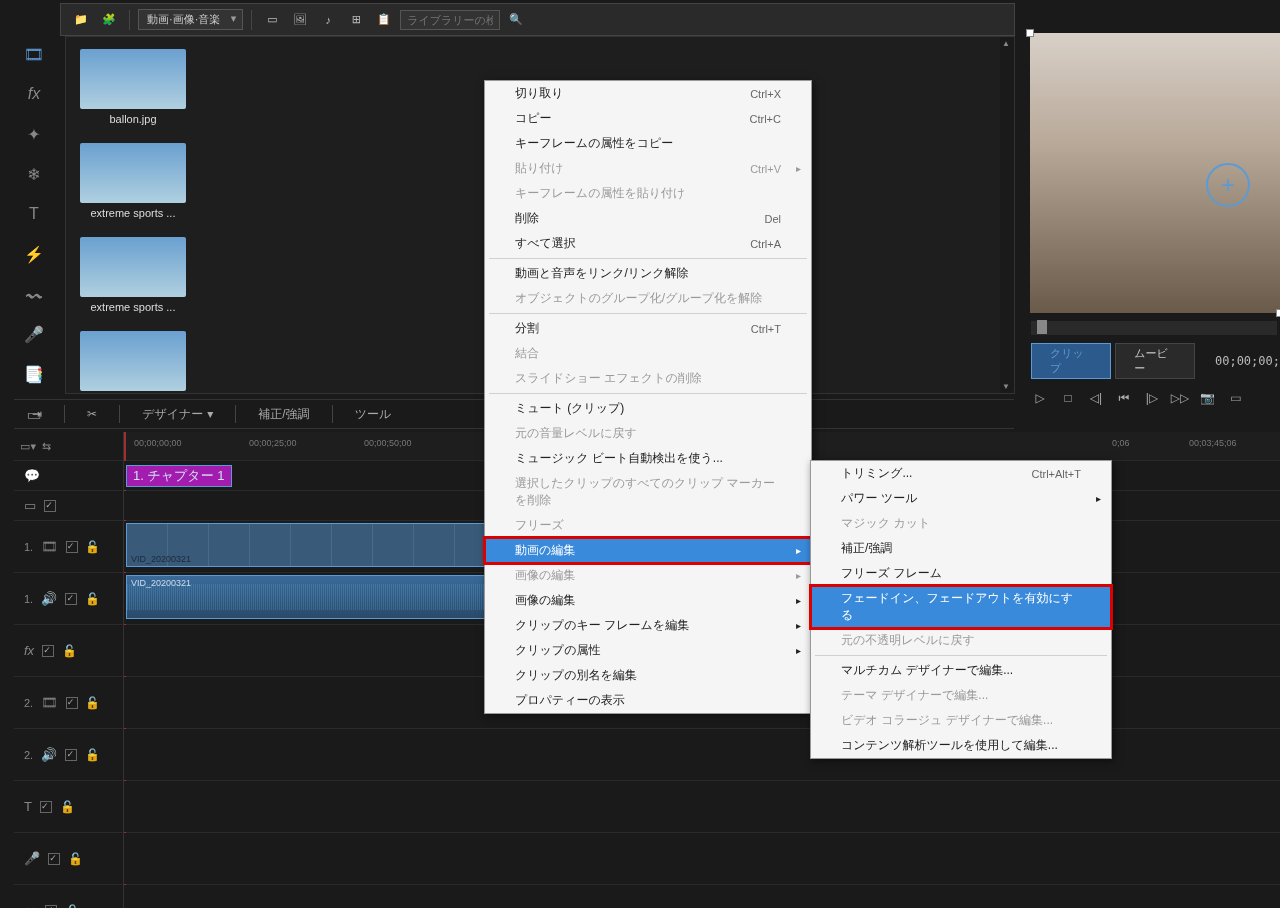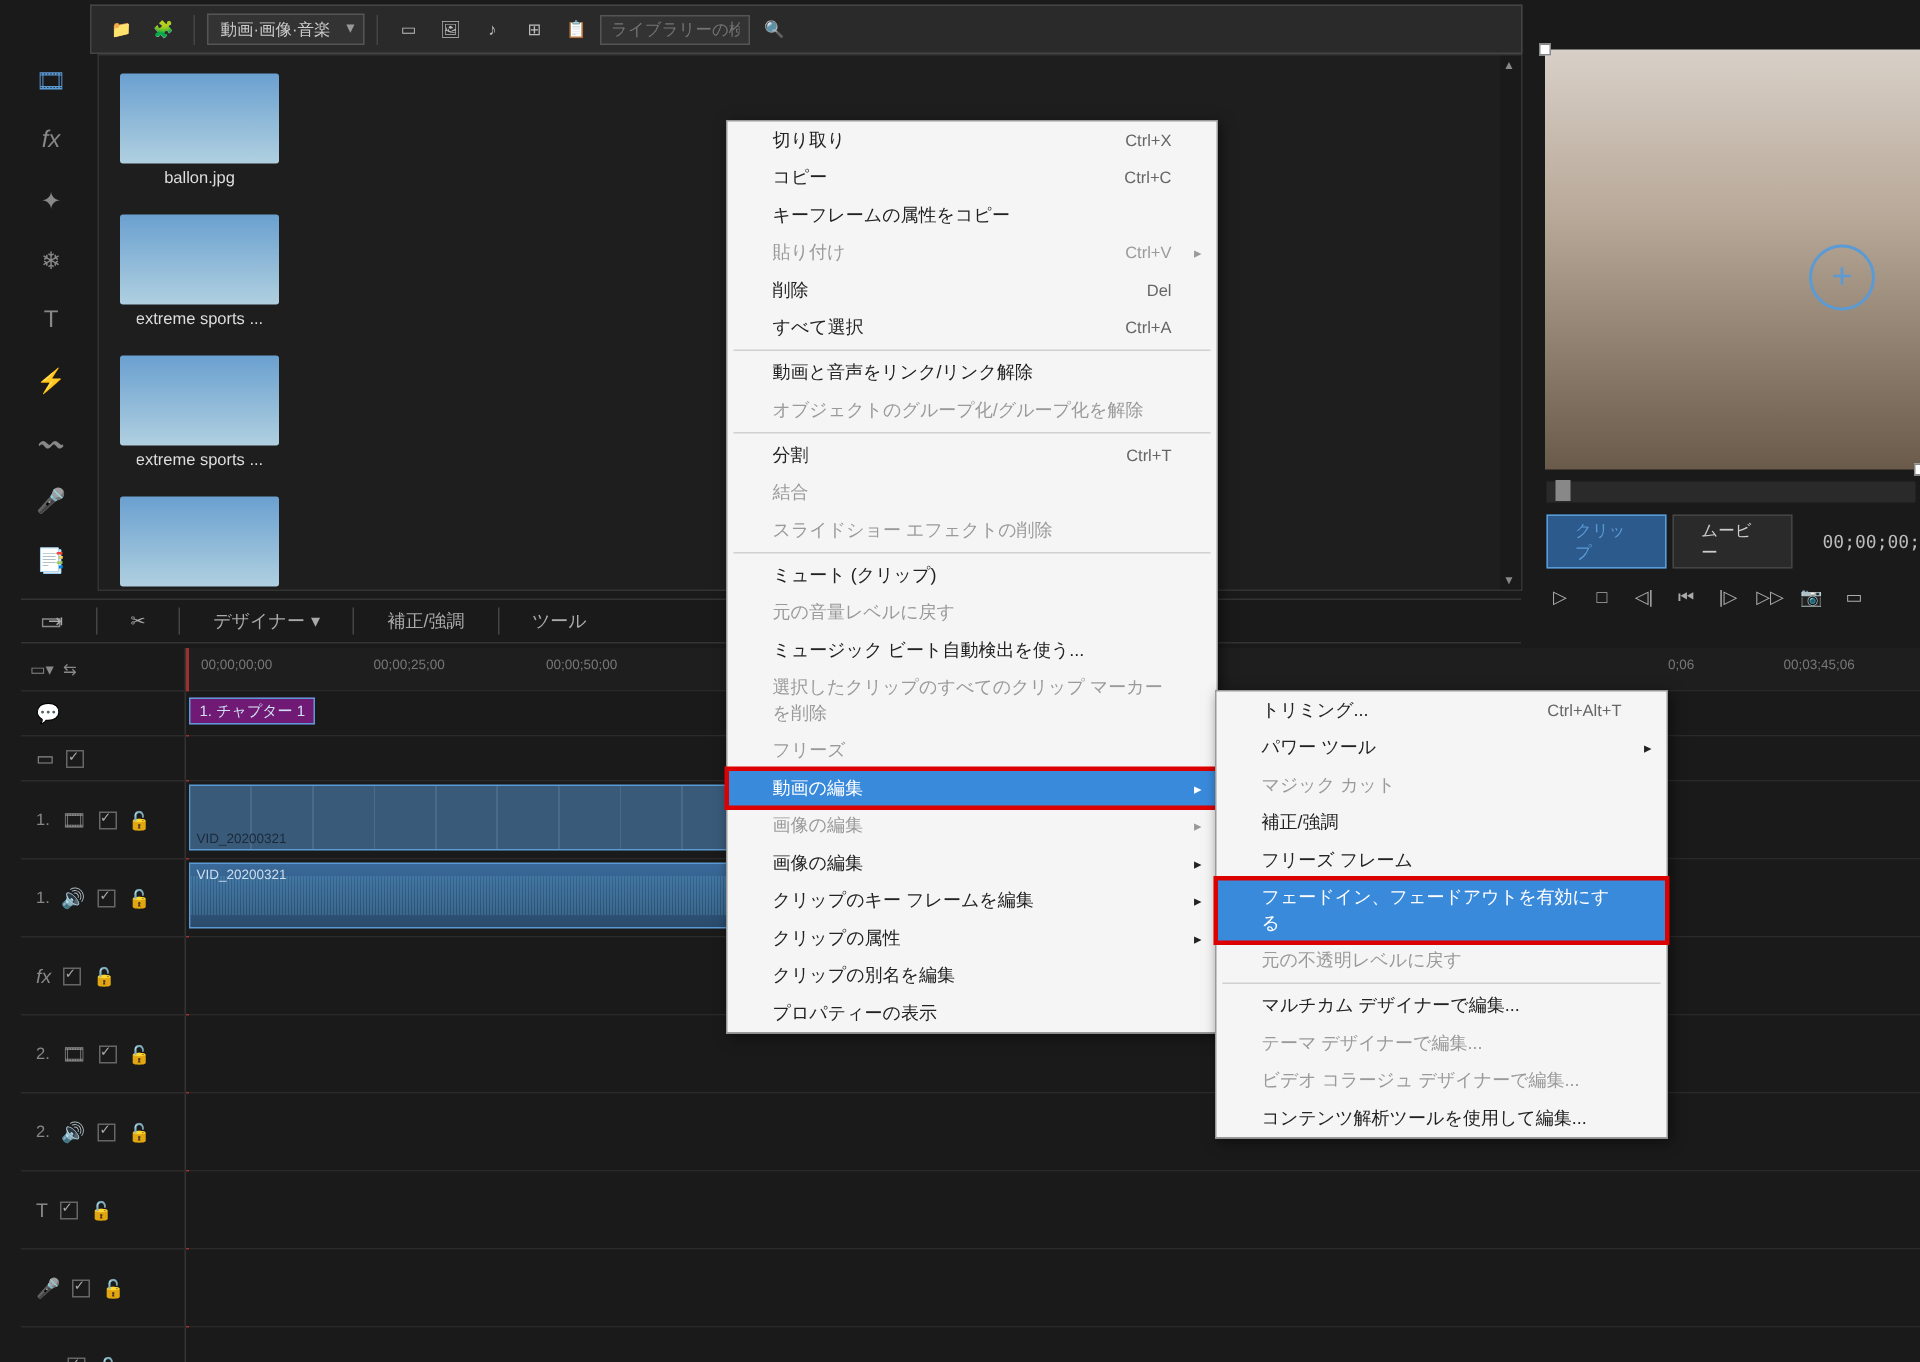--- a/index.html
+++ b/index.html
@@ -45,21 +45,21 @@
 .tool-sep { width: 1px; height: 18px; background: #444; }
 .timeline { position: absolute; left: 14px; top: 432px; width: 1266px; height: 476px; background: #1a1a1a; }
 .tl-header { height: 28px; display: flex; align-items: center; }
 .tl-left { width: 110px; height: 28px; display: flex; align-items: center; gap: 6px; padding: 0 6px; border-right: 1px solid #333; }
 .tl-ruler { flex: 1; height: 28px; position: relative; background: #1e1e1e; color: #777; font-size: 9px; }
 .tl-tick { position: absolute; top: 6px; }
 .tl-track { height: 52px; display: flex; border-top: 1px solid #2a2a2a; }
 .tl-track.short { height: 30px; }
 .tl-track-head { width: 110px; display: flex; align-items: center; gap: 8px; padding: 0 10px; border-right: 1px solid #333; color: #888; font-size: 11px; }
 .tl-track-body { flex: 1; position: relative; background: #1a1a1a; }
-.chapter-label { position: absolute; left: 2px; top: 4px; background: #701a75; color: #d0e0f0; font-size: 10px; padding: 1px 6px; border: 1px solid #5b9bd5; }
+.chapter-label { position: absolute; left: 2px; top: 4px; background: #a21caf; color: #d0e0f0; font-size: 13px; padding: 1px 6px; border: 1px solid #5b9bd5; }
 .playhead { position: absolute; left: 0; top: 0; width: 2px; height: 500px; background: #a03030; }
 .clip-video { position: absolute; left: 2px; top: 2px; width: 360px; height: 44px; background: repeating-linear-gradient(90deg, #3a5a7a 0, #3a5a7a 40px, #4a6a8a 40px, #4a6a8a 41px); border: 1px solid #5b9bd5; overflow: hidden; }
 .clip-video .cliplabel { position: absolute; left: 4px; bottom: 2px; font-size: 9px; color: #1a2a3a; }
 .clip-audio { position: absolute; left: 2px; top: 2px; width: 360px; height: 44px; background: linear-gradient(180deg, #3a6a9a 0%, #2a4a6a 100%); border: 1px solid #5b9bd5; overflow: hidden; }
 .clip-audio::before { content: ""; position: absolute; inset: 8px 0; background: repeating-linear-gradient(90deg, rgba(100,180,220,.4) 0 1px, transparent 1px 2px); opacity: .6; }
 .clip-audio .cliplabel { position: absolute; left: 4px; top: 2px; font-size: 9px; color: #cde; }
 .context-menu { position: absolute; left: 484px; top: 44px; width: 328px; background: #f5f5f5; border: 1px solid #999; box-shadow: 2px 2px 8px rgba(0,0,0,.5); font-size: 12px; color: #222; margin-top: 36px; }
 .context-menu.sub { left: 810px; top: 424px; width: 302px; }
 .cm-item { padding: 4px 30px 4px 30px; display: flex; justify-content: space-between; align-items: center; position: relative; }
 .cm-item.disabled { color: #9a9a9a; }
@@ -301,20 +301,23 @@
       <span>コピー</span>
       <span class="cm-shortcut">Ctrl+C</span>
     </div>
   <div class="cm-item">
       <span>キーフレームの属性をコピー</span>
     </div>
   <div class="cm-item cm-arrow disabled">
       <span>貼り付け</span>
       <span class="cm-shortcut">Ctrl+V</span>
     </div>
+  <div class="cm-item disabled">
+      <span>キーフレームの属性を貼り付け</span>
+    </div>
   <div class="cm-item">
       <span>削除</span>
       <span class="cm-shortcut">Del</span>
     </div>
   <div class="cm-item">
       <span>すべて選択</span>
       <span class="cm-shortcut">Ctrl+A</span>
     </div>
   <div class="cm-sep"></div>
   <div class="cm-item">

